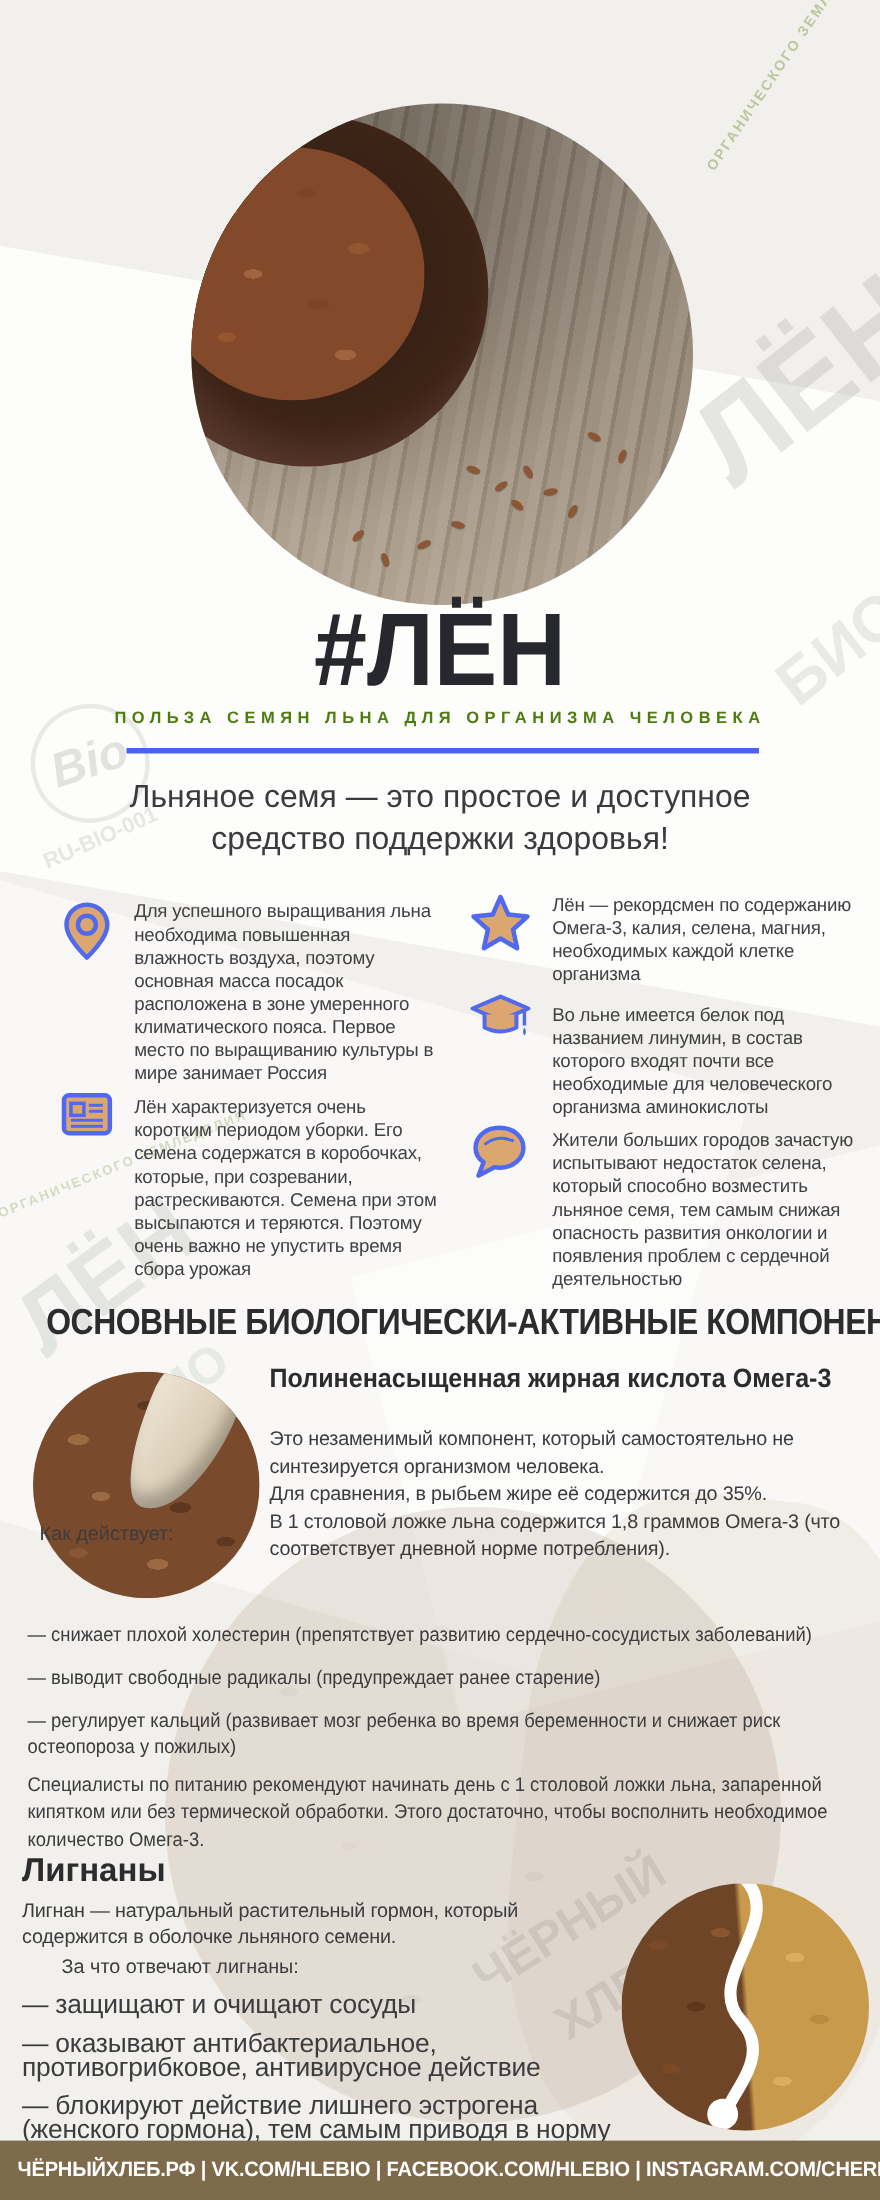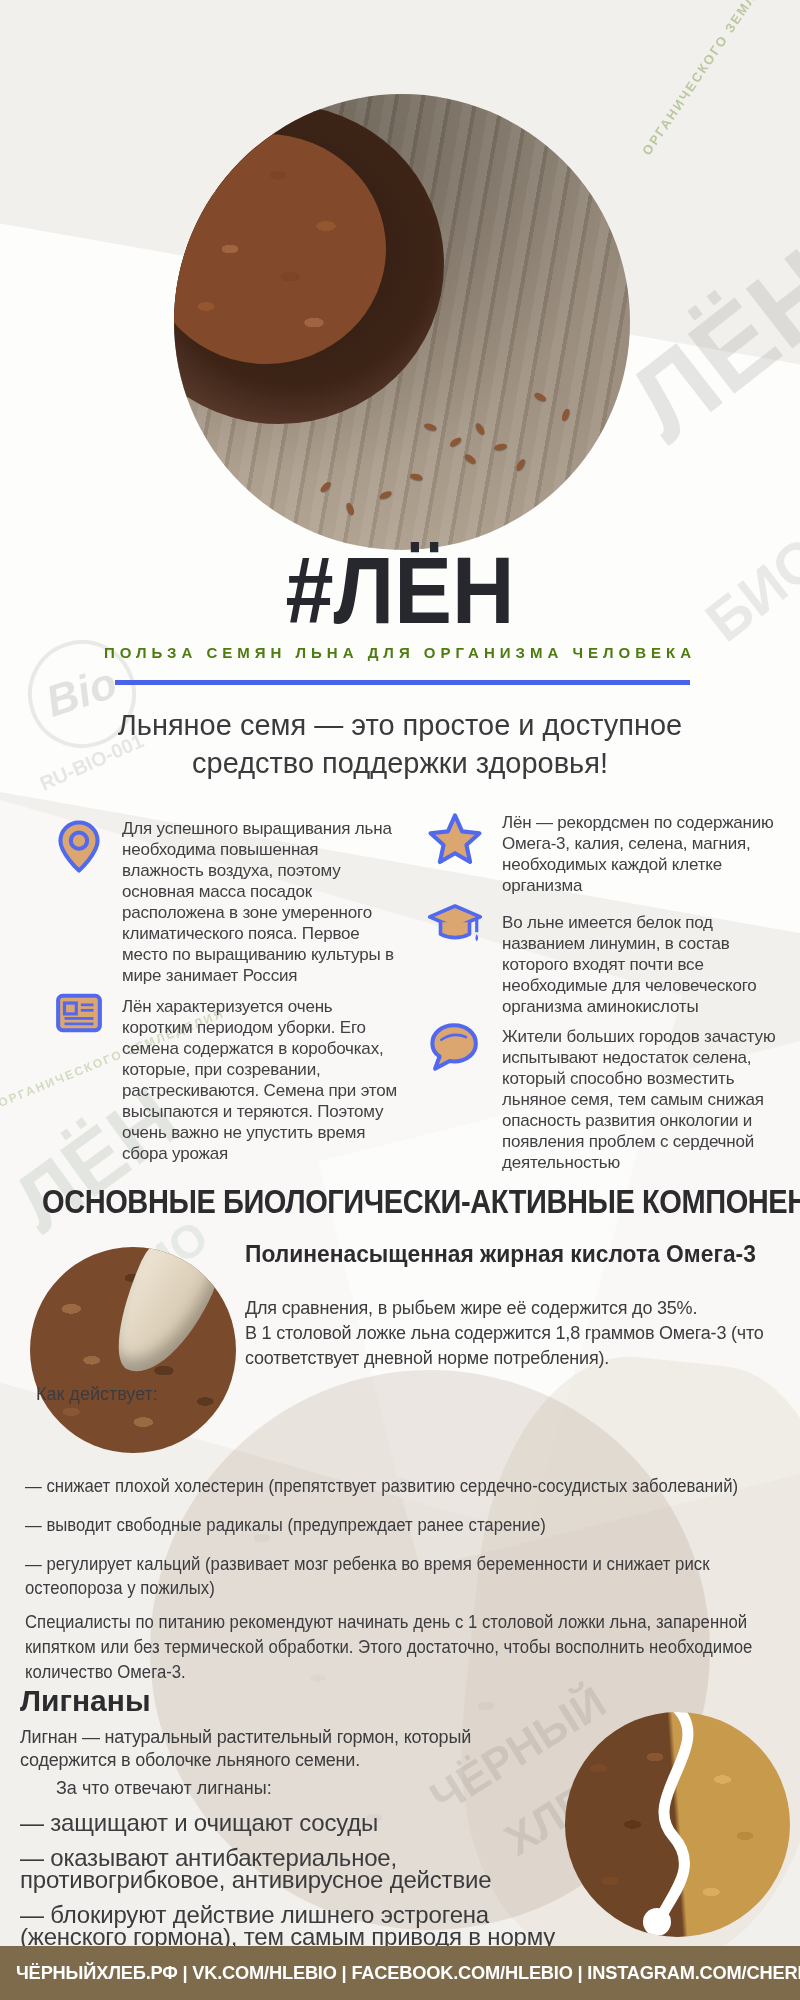--- a/index.html
+++ b/index.html
@@ -198,20 +198,21 @@
 <div class="abs feat-text" style="left:502px;top:1026px;width:292px;">Жители больших городов зачастую испытывают недостаток селена, который способно возместить льняное семя, тем самым снижая опасность развития онкологии и появления проблем с сердечной деятельностью</div>
 
 <div class="abs sec-heading">ОСНОВНЫЕ БИОЛОГИЧЕСКИ-АКТИВНЫЕ КОМПОНЕНТЫ</div>
 
 <div class="abs photo omega-photo">
   <div class="scoop"></div>
 </div>
 
 <div class="abs omega-title">Полиненасыщенная жирная кислота Омега-3</div>
 <div class="abs omega-body">
+  <div>Это незаменимый компонент, который самостоятельно не синтезируется организмом человека.</div>
   <div>Для сравнения, в рыбьем жире её содержится до 35%.</div>
   <div>В 1 столовой ложке льна содержится 1,8 граммов Омега-3 (что соответствует дневной норме потребления).</div>
 </div>
 
 <div class="abs how-label">Как действует:</div>
 <div class="abs effects">
   <div>— снижает плохой холестерин (препятствует развитию сердечно-сосудистых заболеваний)</div>
   <div>— выводит свободные радикалы (предупреждает ранее старение)</div>
   <div>— регулирует кальций (развивает мозг ребенка во время беременности и снижает риск остеопороза у пожилых)</div>
 </div>

